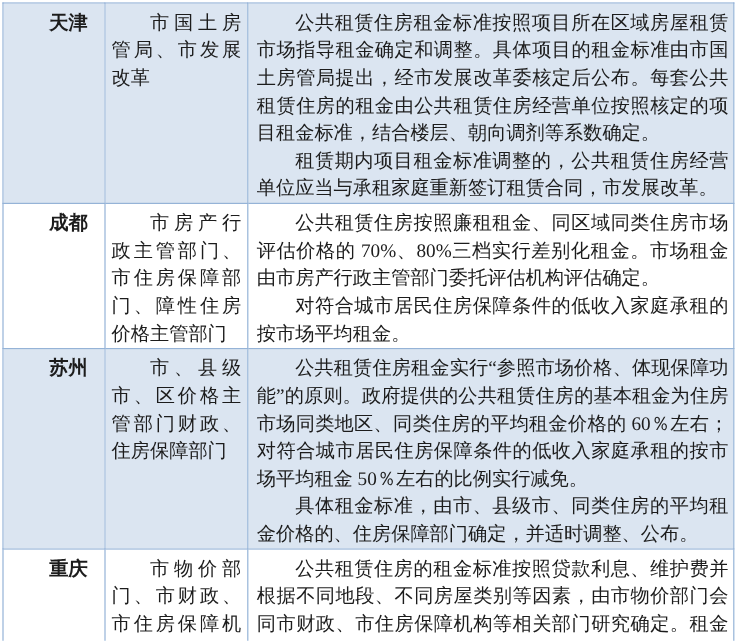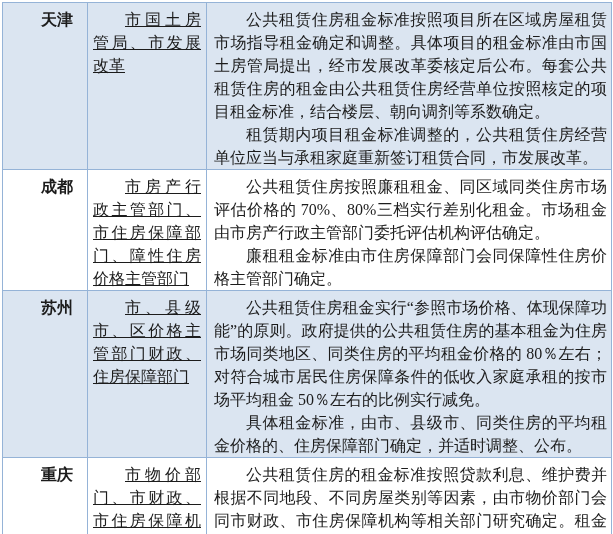--- a/index.html
+++ b/index.html
@@ -40,21 +40,20 @@
   tr.r4 { height: 94px; }
 
   td.city-cell {
     font-weight: bold;
     text-align: right;
     padding: 5px 14px 0 2px;
   }
   td.dept-cell {
     padding: 5px 5px 0 5px;
     text-align: justify;
-    text-decoration: underline;
   }
   td.dept-cell .dept-text {
     display: block;
     text-indent: 2em;
     margin: 0;
   }
   td.policy-cell {
     padding: 5px 4px 0 7px;
   }
   td.policy-cell p {
@@ -89,33 +88,33 @@
 
       <tr class="r2 plain">
         <td class="city-cell">
           <span>成都</span>
         </td>
         <td class="dept-cell">
           <span class="dept-text">市房产行政主管部门、市住房保障部门、障性住房价格主管部门</span>
         </td>
         <td class="policy-cell">
           <p>公共租赁住房按照廉租租金、同区域同类住房市场评估价格的 70%、80%三档实行差别化租金。市场租金由市房产行政主管部门委托评估机构评估确定。</p>
-          <p>廉租租金标准由市住房保障部门会同保障性住房价格主管部门确定。</p>
+          <p>对符合城市居民住房保障条件的低收入家庭承租的按市场平均租金。</p>
         </td>
       </tr>
 
       <tr class="r3 shaded">
         <td class="city-cell">
           <span>苏州</span>
         </td>
         <td class="dept-cell">
           <span class="dept-text">市、县级市、区价格主管部门财政、住房保障部门</span>
         </td>
         <td class="policy-cell">
-          <p>公共租赁住房租金实行“参照市场价格、体现保障功能”的原则。政府提供的公共租赁住房的基本租金为住房市场同类地区、同类住房的平均租金价格的 80％左右；对符合城市居民住房保障条件的低收入家庭承租的按市场平均租金 50％左右的比例实行减免。</p>
+          <p>公共租赁住房租金实行“参照市场价格、体现保障功能”的原则。政府提供的公共租赁住房的基本租金为住房市场同类地区、同类住房的平均租金价格的 60％左右；对符合城市居民住房保障条件的低收入家庭承租的按市场平均租金 50％左右的比例实行减免。</p>
           <p>具体租金标准，由市、县级市、同类住房的平均租金价格的、住房保障部门确定，并适时调整、公布。</p>
         </td>
       </tr>
 
       <tr class="r4 plain">
         <td class="city-cell">
           <span>重庆</span>
         </td>
         <td class="dept-cell">
           <span class="dept-text">市物价部门、市财政、市住房保障机构</span>

